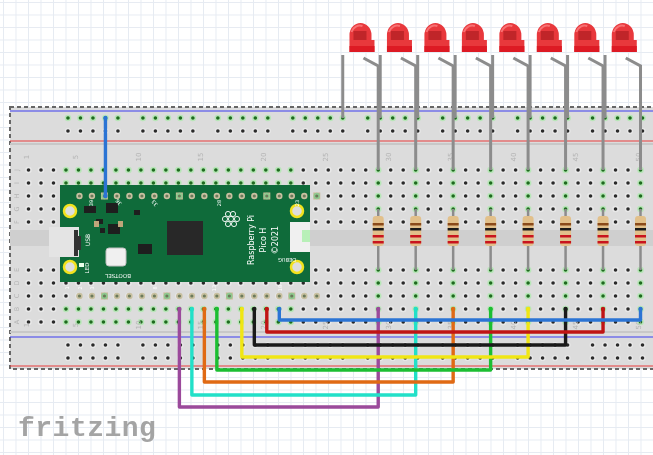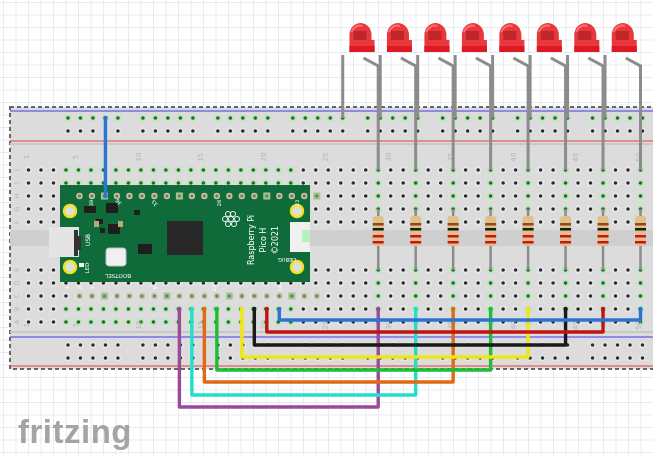--- a/index.html
+++ b/index.html
@@ -5,22 +5,22 @@
   html,body{margin:0;padding:0;background:#ffffff;}
   #stage{position:relative;width:653px;height:455px;overflow:hidden;
     background-color:#fff;
     background-image:
       linear-gradient(to right,#e6ebf2 1px,transparent 1px),
       linear-gradient(to bottom,#e6ebf2 1px,transparent 1px);
     background-size:12.5px 12.5px;
     background-position:3px 2px;
     font-family:"DejaVu Sans",sans-serif;}
   svg{position:absolute;left:0;top:0;}
-  .logo{position:absolute;left:18px;top:413px;font-family:Liberation Sans, sans-serif;
-    font-size:33px;color:#a4a4a4;letter-spacing:0.5px;font-weight:bold;}
+  .logo{position:absolute;left:18px;top:413px;font-family:Liberation Mono, monospace;
+    font-size:28px;color:#a4a4a4;letter-spacing:0.5px;font-weight:bold;}
 </style>
 </head>
 <body>
 
 <div id="stage">
   <svg id="board-svg" width="653" height="455">
       <g>
         <rect x="10" y="107" width="660" height="262" fill="#dcdcdc"></rect>
         <rect x="10" y="107" width="660" height="262" fill="none" stroke="#666" stroke-width="2" stroke-dasharray="4 3"></rect>
         <line x1="10" y1="111" x2="660" y2="111" stroke="#3c3cf0" stroke-width="1"></line>

